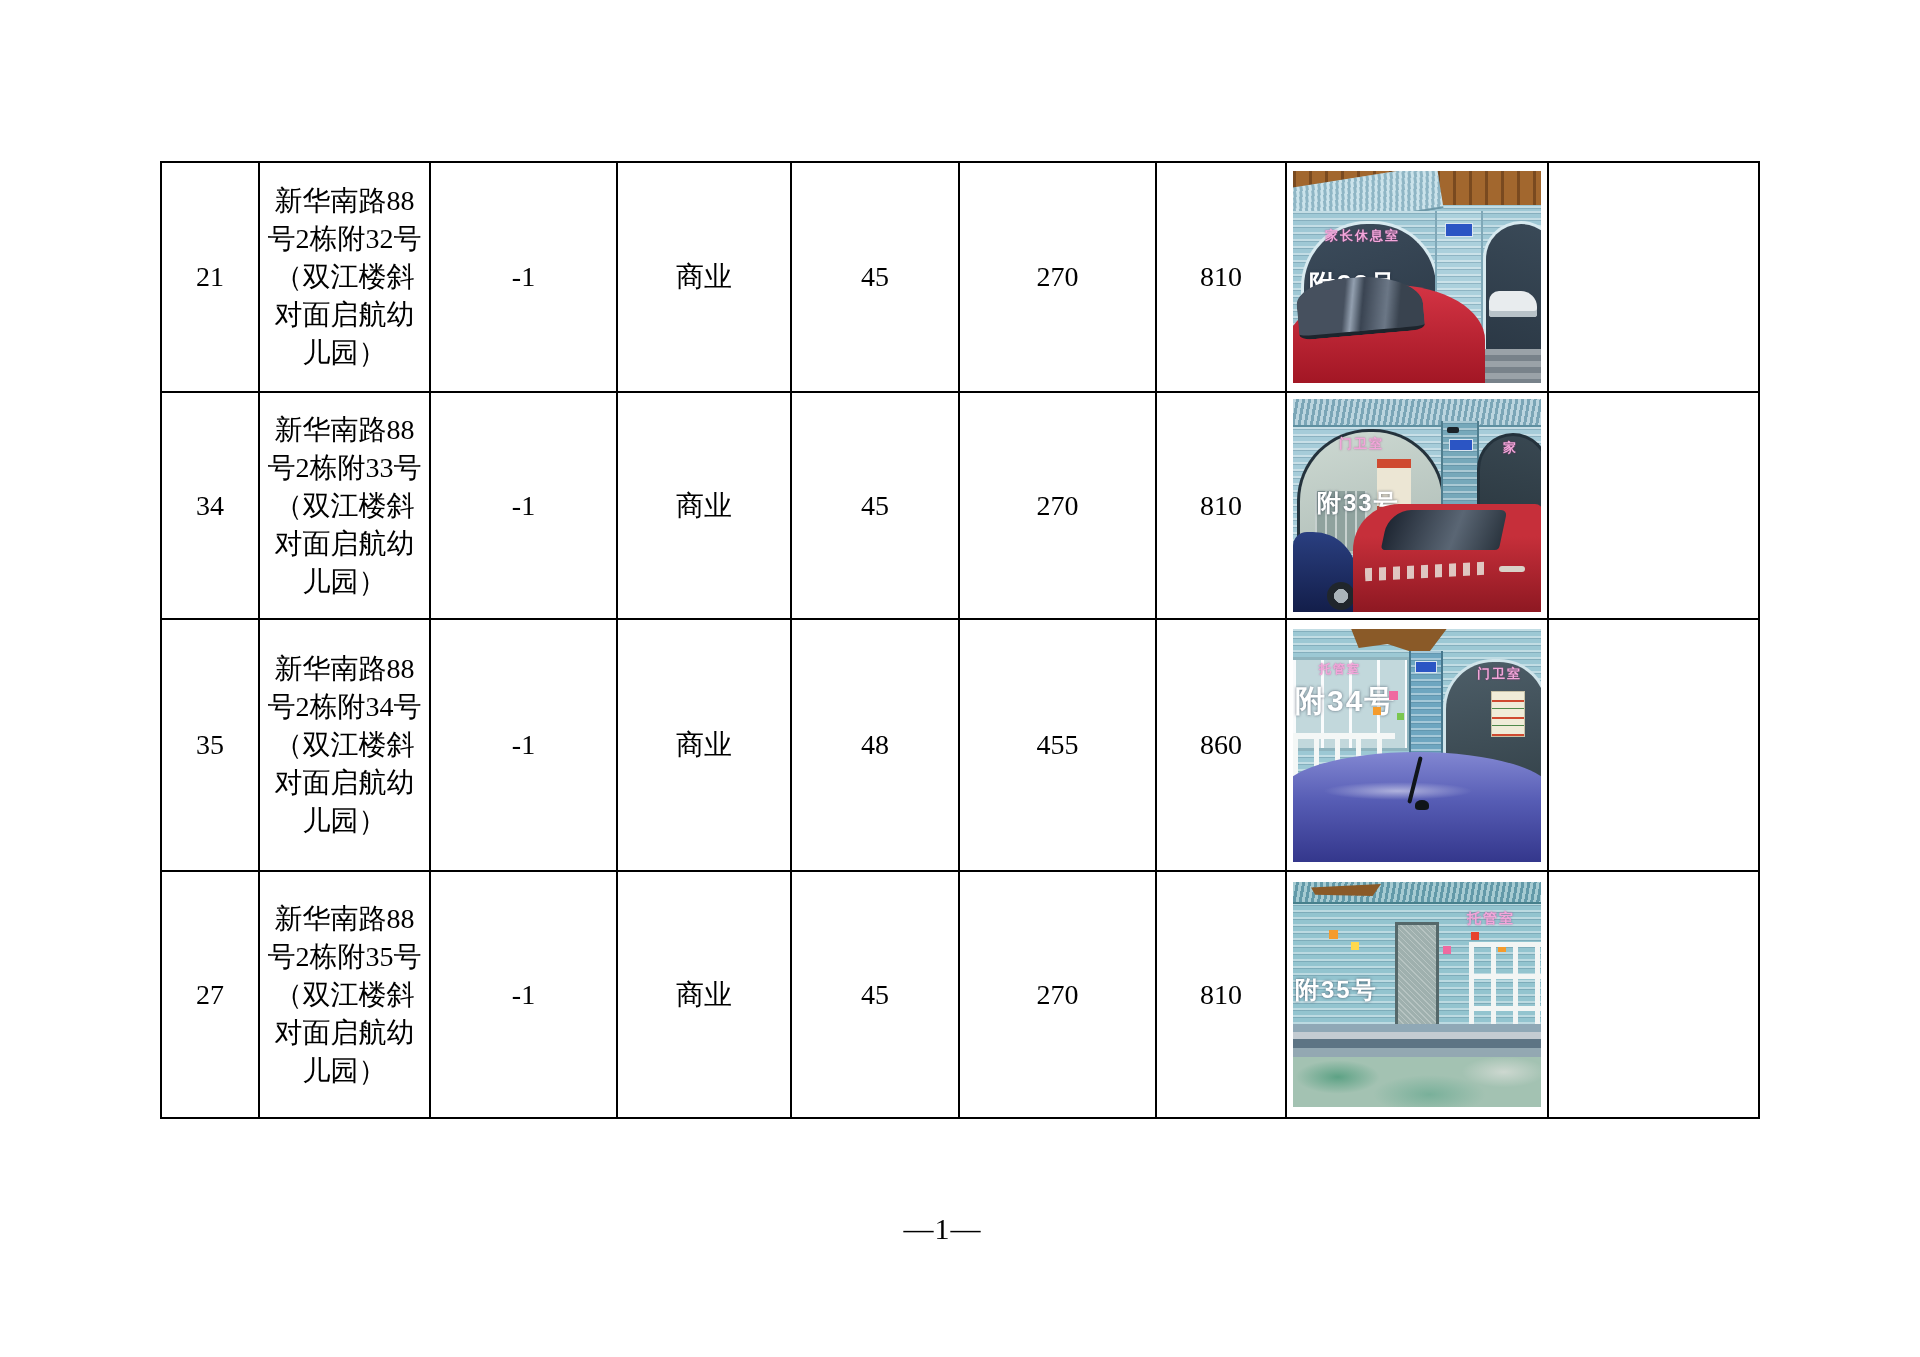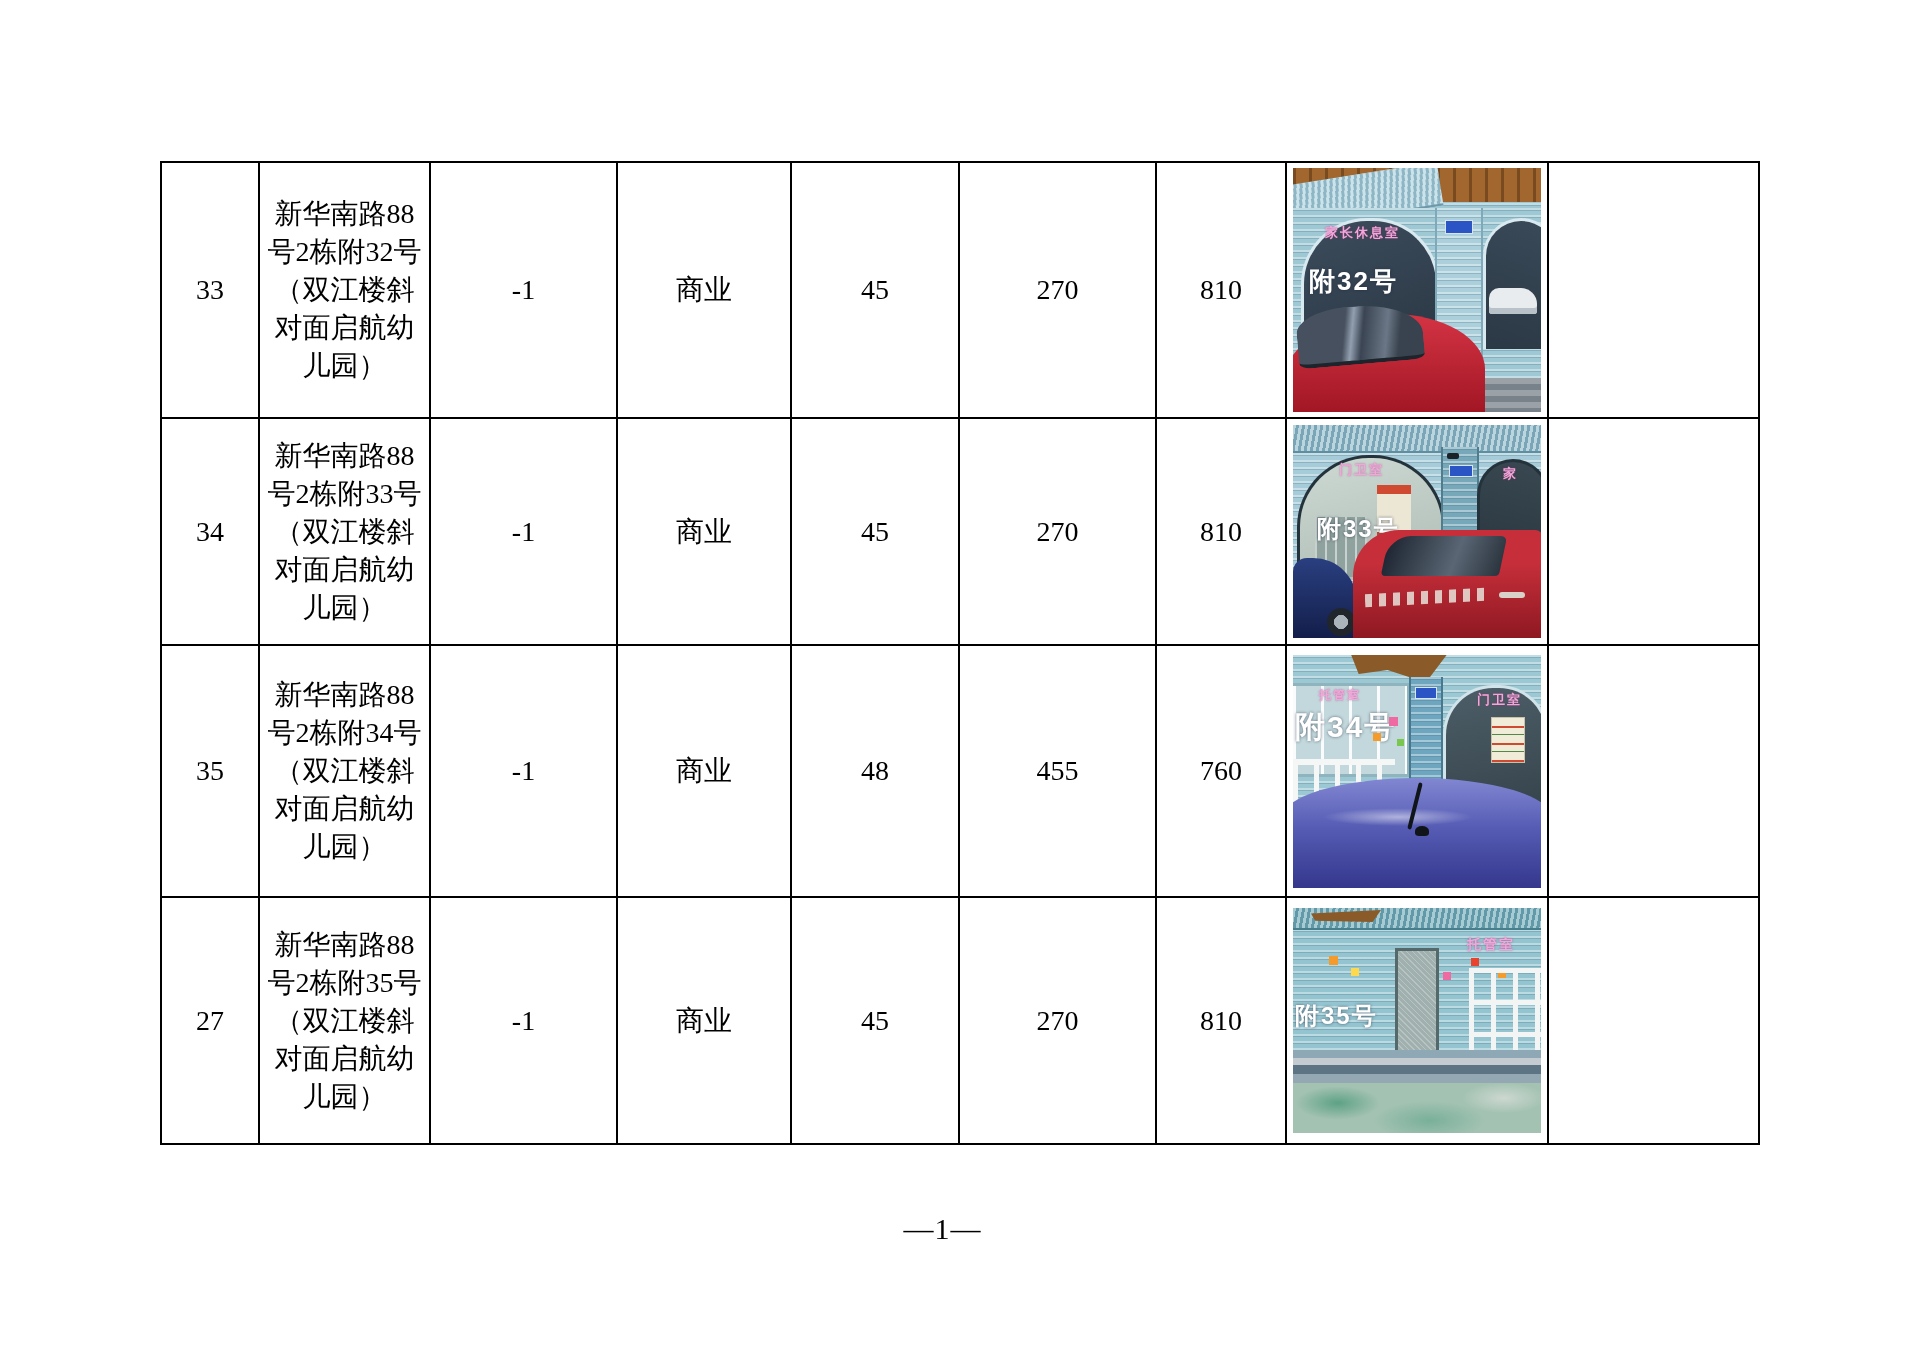--- a/index.html
+++ b/index.html
@@ -16,21 +16,21 @@
     border:2px solid #000;text-align:center;vertical-align:middle;
     font-size:28px;padding:5px;overflow:hidden;
   }
   td.addr{
     text-align:justify;text-justify:inter-character;
     padding:4px 12px;font-size:26px;line-height:38px;
   }
   tr.r1{height:230px}tr.r2{height:227px}tr.r3{height:252px}tr.r4{height:247px}
   
   .photo{position:relative;margin:0 auto;width:248px;overflow:hidden;background:#9fc8d5;}
-  .ph1{height:244px}.ph2{height:213px}.ph3{height:233px}.ph4{height:225px}
+  .ph1{height:212px}.ph2{height:213px}.ph3{height:233px}.ph4{height:225px}
   .abs{position:absolute;}
   .corrug{background-image:repeating-linear-gradient(180deg,rgba(255,255,255,.38) 0 2px,rgba(70,110,130,.28) 2px 3px,rgba(0,0,0,0) 3px 7px);}
   .corrug-d{background-image:repeating-linear-gradient(100deg,rgba(255,255,255,.4) 0 3px,rgba(80,120,140,.3) 3px 6px);}
   .sign-pink{color:#f2a6da;font-weight:bold;font-size:13px;letter-spacing:2px;
     font-family:"Liberation Sans","DejaVu Sans",sans-serif;text-shadow:0 0 2px rgba(150,40,110,.6);}
   .ph-label{color:#ffffff;font-weight:bold;font-family:"Liberation Sans","DejaVu Sans",sans-serif;
     text-shadow:0 0 3px rgba(30,40,60,.65);letter-spacing:2px;}
   .plaque{background:#2b55c4;border:1px solid #d8e4f0;}
   
   .pageno{position:absolute;left:0;top:1212px;width:1885px;text-align:center;font-size:30px;letter-spacing:1px;}
@@ -46,21 +46,21 @@
     <col style="width:174px">
       <col style="width:168px">
       <col style="width:197px">
     <col style="width:130px">
       <col style="width:262px">
       <col style="width:211px">
   </colgroup>
 
   <tbody>
       <tr class="r1">
-    <td>33</td>
+    <td>21</td>
     <td class="addr">新华南路88号2栋附32号（双江楼斜对面启航幼儿园）</td>
     <td>-1</td>
     <td>商业</td>
     <td>45</td>
     <td>270</td>
     <td>810</td>
     <td>
       <div class="photo ph1 corrug">
         <div class="abs" style="left:0;top:0;width:100%;height:34px;background:#a2672e repeating-linear-gradient(90deg,rgba(60,30,10,.4) 0 3px,rgba(0,0,0,0) 3px 16px);"></div>
         <div class="abs corrug-d" style="left:-12px;top:6px;width:160px;height:42px;background-color:#a9d0dd;transform:rotate(-9deg);border-bottom:2px solid #6d98a8;"></div>
@@ -112,21 +112,21 @@
     <td></td>
   </tr>
 
   <tr class="r3">
     <td>35</td>
     <td class="addr">新华南路88号2栋附34号（双江楼斜对面启航幼儿园）</td>
     <td>-1</td>
     <td>商业</td>
     <td>48</td>
     <td>455</td>
-    <td>760</td>
+    <td>860</td>
     <td>
       <div class="photo ph3 corrug" style="background-color:#9cc8d4;">
         <div class="abs" style="left:58px;top:0;width:96px;height:28px;background:#8a5a28;clip-path:polygon(0 0,100% 0,78% 100%,38% 55%,8% 70%);"></div>
         <div class="abs" style="left:0;top:28px;width:114px;height:88px;background:#c2d8dc repeating-linear-gradient(90deg,rgba(255,255,255,.9) 0 3px,rgba(0,0,0,0) 3px 28px);border:3px solid #8fb4be;border-left:none;"></div>
         <div class="abs sign-pink" style="left:26px;top:32px;font-size:12px;">托管室</div>
         <div class="abs ph-label" style="left:2px;top:52px;font-size:30px;">附34号</div>
         <div class="abs" style="left:96px;top:62px;width:9px;height:9px;background:#ef6aa0;"></div>
         <div class="abs" style="left:80px;top:78px;width:8px;height:8px;background:#f59b2c;"></div>
         <div class="abs" style="left:104px;top:84px;width:7px;height:7px;background:#7ac74f;"></div>
         <div class="abs" style="left:0;top:104px;width:102px;height:50px;border-top:6px solid #f4f7f6;background:repeating-linear-gradient(90deg,#f4f7f6 0 5px,rgba(0,0,0,0) 5px 21px);"></div>

